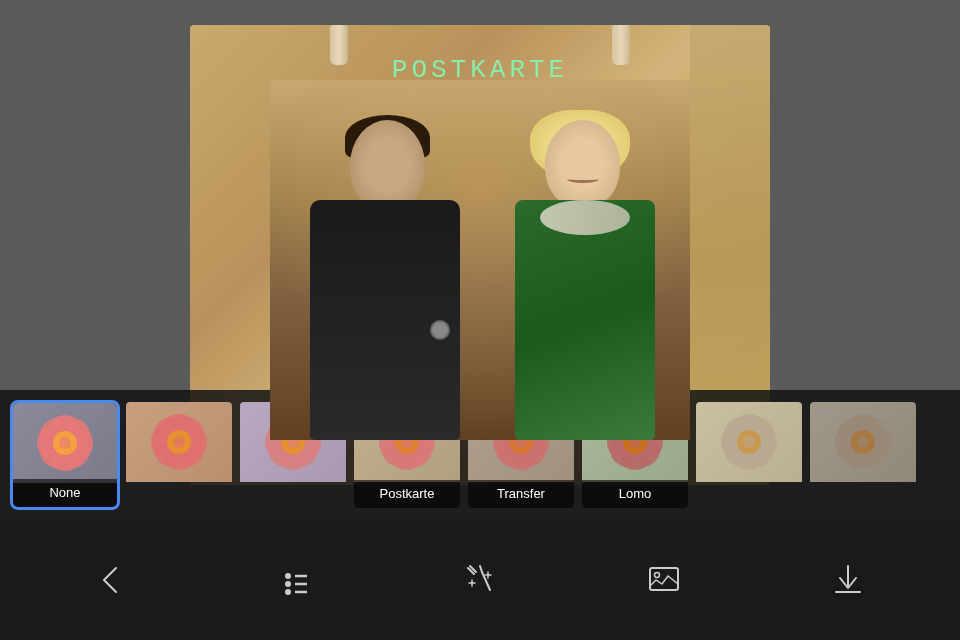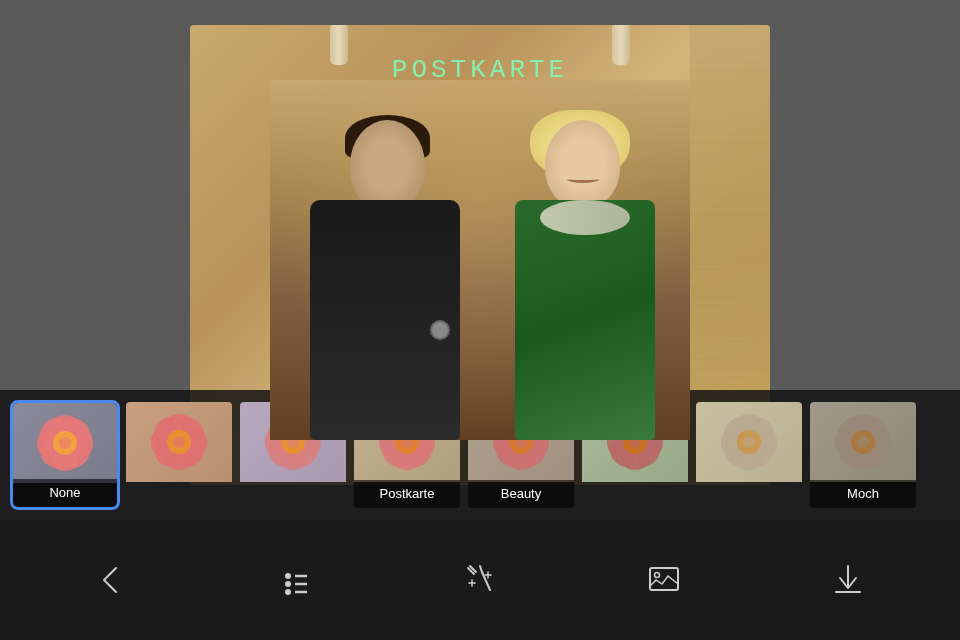--- a/index.html
+++ b/index.html
@@ -413,39 +413,40 @@
             <ellipse cx="22.272077938642145" cy="47.72792206135786" rx="10" ry="14" fill="#cc7070" opacity="0.9" transform="rotate(135, 22.272077938642145, 47.72792206135786)"></ellipse>
             <ellipse cx="17" cy="35" rx="10" ry="14" fill="#cc7070" opacity="0.9" transform="rotate(180, 17, 35)"></ellipse>
             <ellipse cx="22.27207793864214" cy="22.272077938642145" rx="10" ry="14" fill="#cc7070" opacity="0.9" transform="rotate(225, 22.27207793864214, 22.272077938642145)"></ellipse>
             <ellipse cx="35" cy="17" rx="10" ry="14" fill="#cc7070" opacity="0.9" transform="rotate(270, 35, 17)"></ellipse>
             <ellipse cx="47.72792206135785" cy="22.27207793864214" rx="10" ry="14" fill="#cc7070" opacity="0.9" transform="rotate(315, 47.72792206135785, 22.27207793864214)"></ellipse>
     <circle cx="35" cy="35" r="12" fill="#d87830"></circle>
     <circle cx="35" cy="35" r="6" fill="#cc7070" opacity="0.6"></circle>
   </svg>
       </div>
     </div>
-    <div class="filter-label">Beauty</div>
+    <div class="filter-label">Transfer</div>
   </div>
     <div class="filter-item filter-lomo">
     <div class="filter-thumb">
       <div class="flower-base">
         <svg class="flower-svg" viewBox="0 0 70 70" xmlns="http://www.w3.org/2000/svg">
     <ellipse cx="53" cy="35" rx="10" ry="14" fill="#b86868" opacity="0.9" transform="rotate(0, 53, 35)"></ellipse>
             <ellipse cx="47.72792206135786" cy="47.72792206135786" rx="10" ry="14" fill="#b86868" opacity="0.9" transform="rotate(45, 47.72792206135786, 47.72792206135786)"></ellipse>
             <ellipse cx="35" cy="53" rx="10" ry="14" fill="#b86868" opacity="0.9" transform="rotate(90, 35, 53)"></ellipse>
             <ellipse cx="22.272077938642145" cy="47.72792206135786" rx="10" ry="14" fill="#b86868" opacity="0.9" transform="rotate(135, 22.272077938642145, 47.72792206135786)"></ellipse>
             <ellipse cx="17" cy="35" rx="10" ry="14" fill="#b86868" opacity="0.9" transform="rotate(180, 17, 35)"></ellipse>
             <ellipse cx="22.27207793864214" cy="22.272077938642145" rx="10" ry="14" fill="#b86868" opacity="0.9" transform="rotate(225, 22.27207793864214, 22.272077938642145)"></ellipse>
             <ellipse cx="35" cy="17" rx="10" ry="14" fill="#b86868" opacity="0.9" transform="rotate(270, 35, 17)"></ellipse>
             <ellipse cx="47.72792206135785" cy="22.27207793864214" rx="10" ry="14" fill="#b86868" opacity="0.9" transform="rotate(315, 47.72792206135785, 22.27207793864214)"></ellipse>
     <circle cx="35" cy="35" r="12" fill="#c87020"></circle>
     <circle cx="35" cy="35" r="6" fill="#b86868" opacity="0.6"></circle>
   </svg>
       </div>
     </div>
+    <div class="filter-label">Lomo</div>
   </div>
     <div class="filter-item filter-oldtime">
     <div class="filter-thumb">
       <div class="flower-base">
         <svg class="flower-svg" viewBox="0 0 70 70" xmlns="http://www.w3.org/2000/svg">
     <ellipse cx="53" cy="35" rx="10" ry="14" fill="#b8a890" opacity="0.9" transform="rotate(0, 53, 35)"></ellipse>
             <ellipse cx="47.72792206135786" cy="47.72792206135786" rx="10" ry="14" fill="#b8a890" opacity="0.9" transform="rotate(45, 47.72792206135786, 47.72792206135786)"></ellipse>
             <ellipse cx="35" cy="53" rx="10" ry="14" fill="#b8a890" opacity="0.9" transform="rotate(90, 35, 53)"></ellipse>
             <ellipse cx="22.272077938642145" cy="47.72792206135786" rx="10" ry="14" fill="#b8a890" opacity="0.9" transform="rotate(135, 22.272077938642145, 47.72792206135786)"></ellipse>
             <ellipse cx="17" cy="35" rx="10" ry="14" fill="#b8a890" opacity="0.9" transform="rotate(180, 17, 35)"></ellipse>
@@ -468,21 +469,20 @@
             <ellipse cx="22.272077938642145" cy="47.72792206135786" rx="10" ry="14" fill="#988878" opacity="0.9" transform="rotate(135, 22.272077938642145, 47.72792206135786)"></ellipse>
             <ellipse cx="17" cy="35" rx="10" ry="14" fill="#988878" opacity="0.9" transform="rotate(180, 17, 35)"></ellipse>
             <ellipse cx="22.27207793864214" cy="22.272077938642145" rx="10" ry="14" fill="#988878" opacity="0.9" transform="rotate(225, 22.27207793864214, 22.272077938642145)"></ellipse>
             <ellipse cx="35" cy="17" rx="10" ry="14" fill="#988878" opacity="0.9" transform="rotate(270, 35, 17)"></ellipse>
             <ellipse cx="47.72792206135785" cy="22.27207793864214" rx="10" ry="14" fill="#988878" opacity="0.9" transform="rotate(315, 47.72792206135785, 22.27207793864214)"></ellipse>
     <circle cx="35" cy="35" r="12" fill="#a87840"></circle>
     <circle cx="35" cy="35" r="6" fill="#988878" opacity="0.6"></circle>
   </svg>
       </div>
     </div>
-    <div class="filter-label">Moch</div>
   </div>
   </div>
 
 <div id="bottom-toolbar">
   <div class="toolbar-btn">
     <svg viewBox="0 0 36 36">
       <polyline points="22,6 10,18 22,30" stroke-linecap="round" stroke-linejoin="round"></polyline>
     </svg>
   </div>
   <div class="toolbar-btn">

